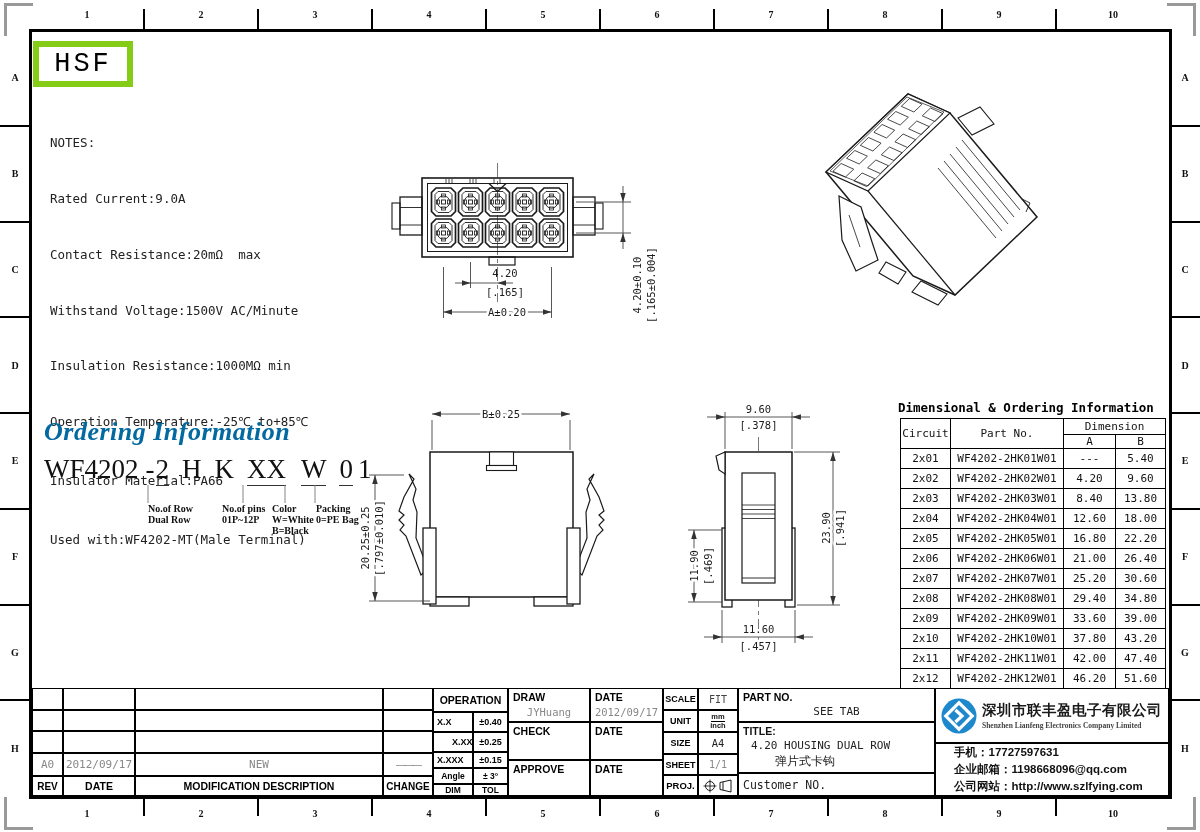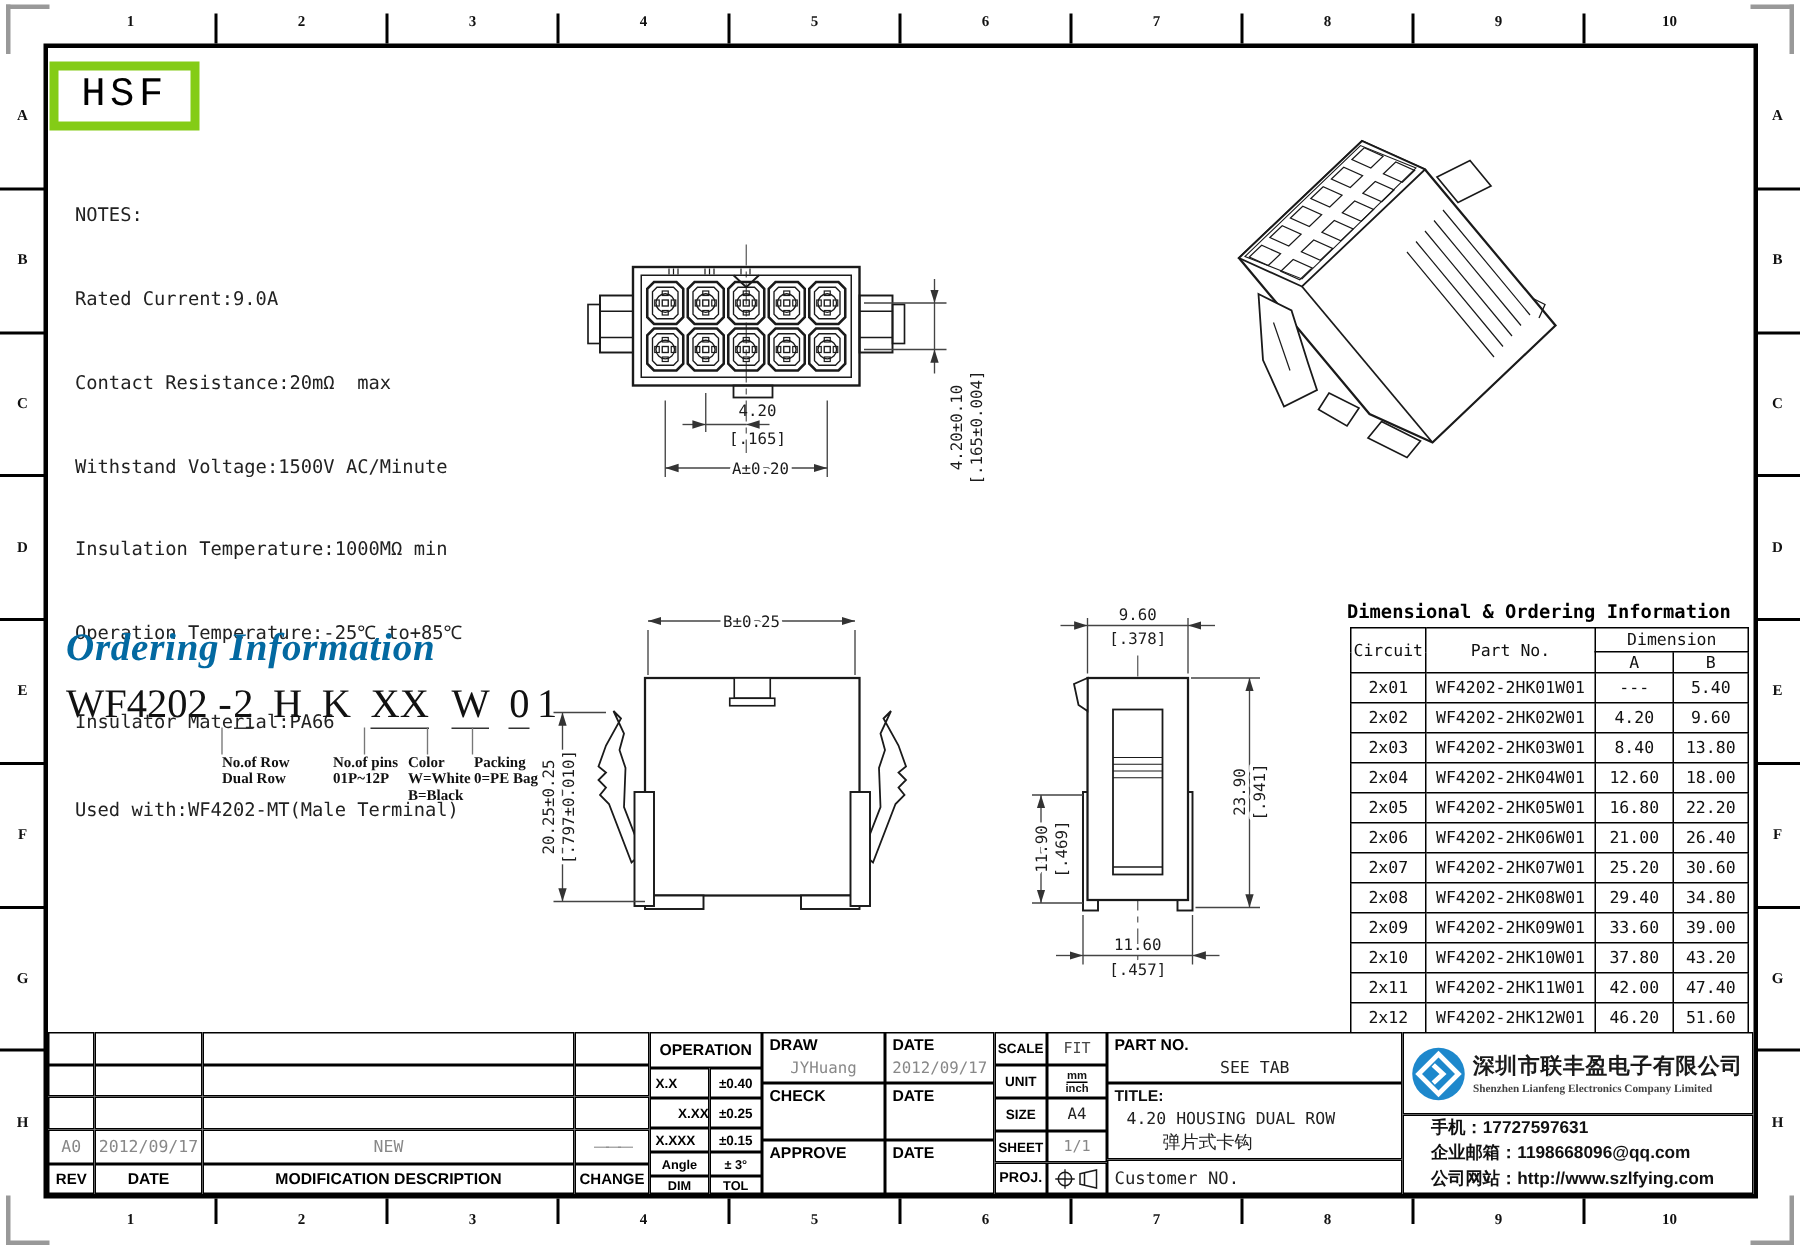--- a/index.html
+++ b/index.html
@@ -140,21 +140,21 @@
 
   <div id="hsf-box">
       <span>HSF</span>
     </div>
 
   <div id="notes">
     <div>NOTES:</div>
     <div>Rated Current:9.0A</div>
     <div>Contact Resistance:20mΩ  max</div>
     <div>Withstand Voltage:1500V AC/Minute</div>
-    <div>Insulation Temperature:1000MΩ min</div>
+    <div>Insulation Resistance:1000MΩ min</div>
     <div>Operation Temperature:-25℃ to+85℃</div>
     <div class="sp">Insulator Material:PA66</div>
     <div class="sp">Used with:WF4202-MT(Male Terminal)</div>
   </div>
 
   <div id="ord-title">Ordering Information</div>
   <div id="ord-pn">
     <span>WF4202</span><span class="m7">-</span><span class="m1 u">2</span><span class="m13">H</span><span class="m13">K</span><span class="m13 u">XX</span><span class="m15 u">W</span><span class="m13 u">0</span><span class="m5">1</span>
   </div>
   <svg style="left:40px;top:483px" width="300" height="22" viewBox="0 0 300 22">

